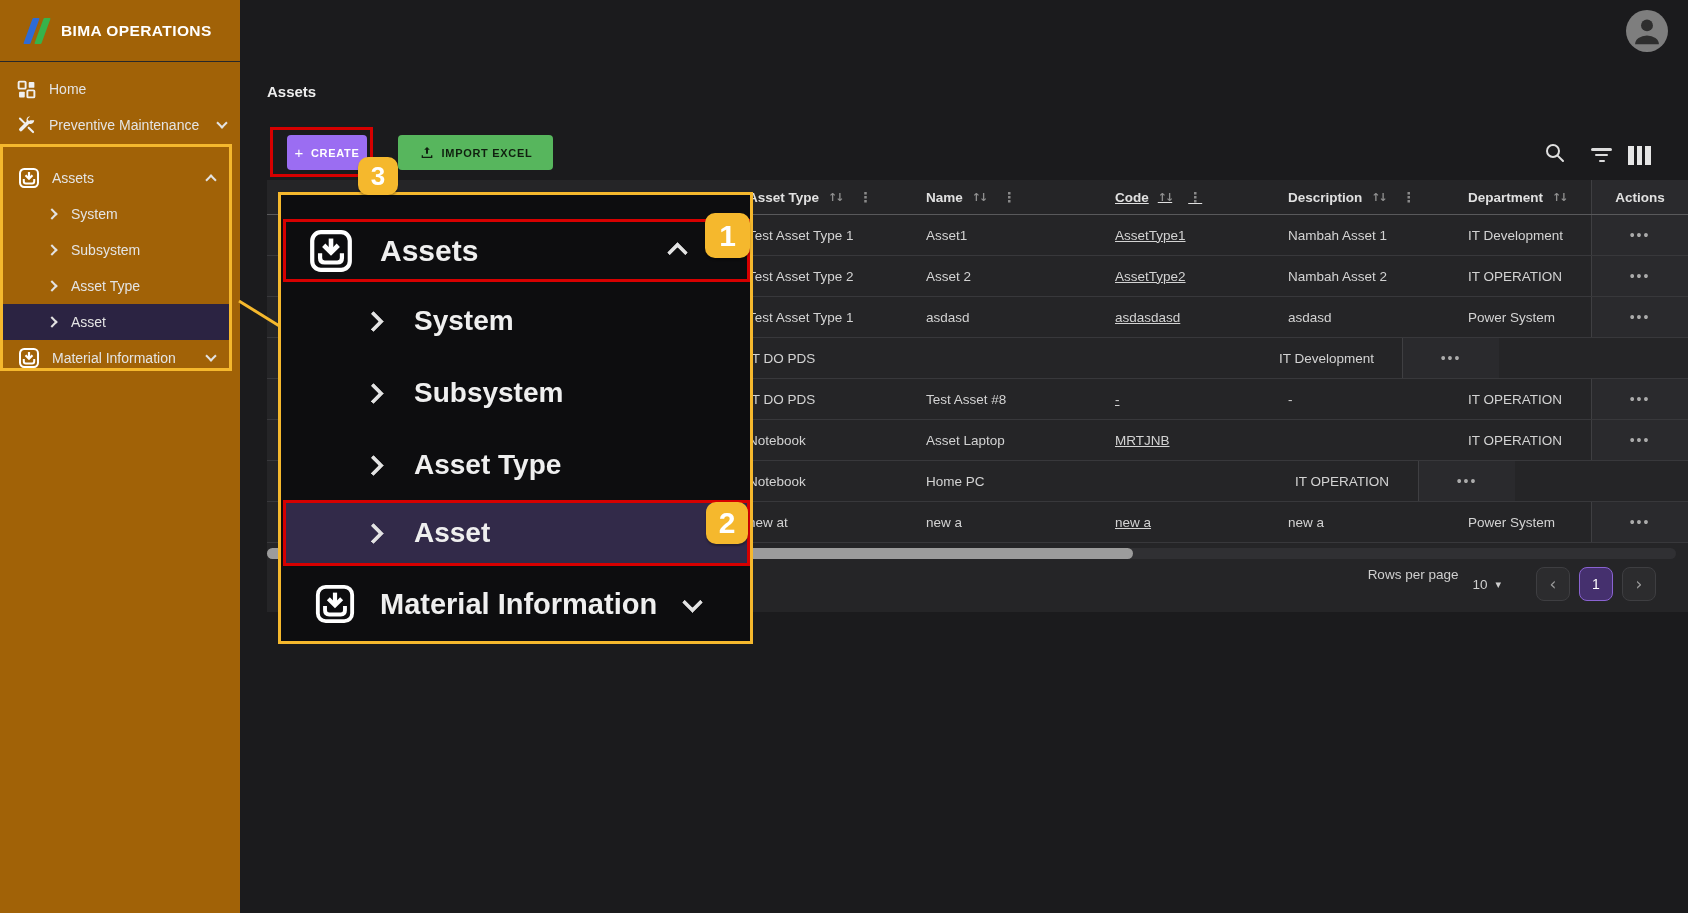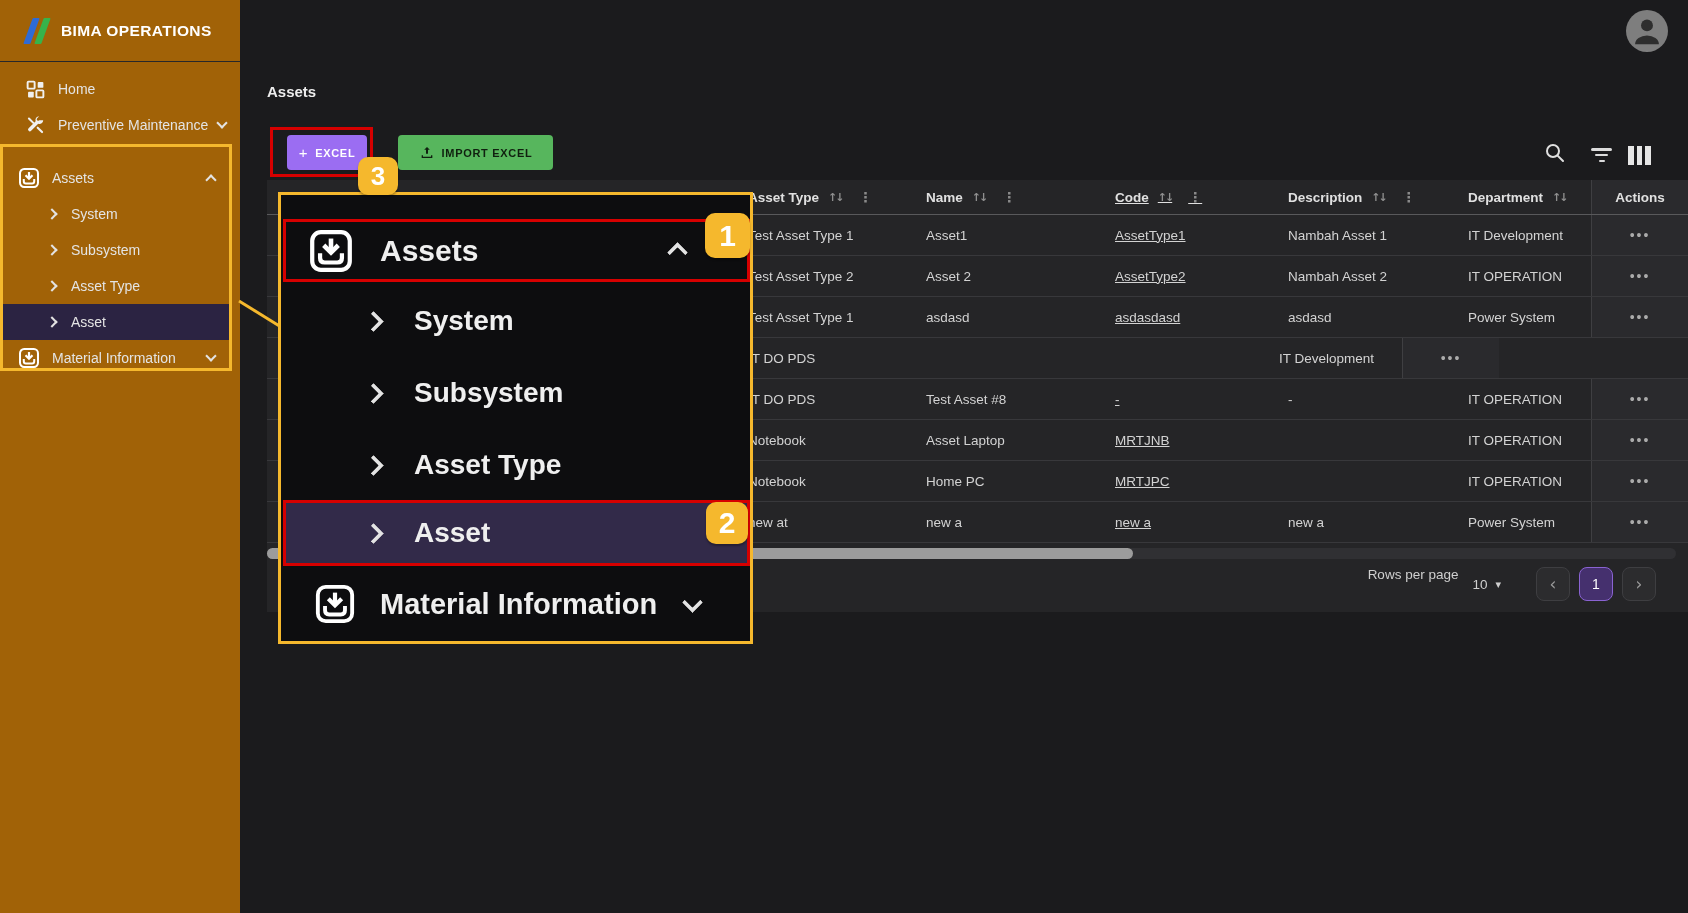--- a/index.html
+++ b/index.html
@@ -16,21 +16,21 @@
   
   .sidebar { position:absolute; left:0; top:0; width:240px; height:913px; background:#a16207; z-index:10; }
   .sidebar-header { height:62px; display:flex; align-items:center; padding-left:28px; border-bottom:1px solid #27272a; }
   .logo-slashes { display:flex; }
   .logo-slashes i { display:block; width:7px; height:26px; transform:skewX(-20deg); border-radius:1px; }
   .logo-slashes i.s1 { background:#2e6bd6; margin-right:4px; }
   .logo-slashes i.s2 { background:#37b34a; }
   .brand-text { margin-left:15px; font-size:15.5px; font-weight:bold; letter-spacing:.4px; color:#fff; }
 
   .side-nav { padding-top:9px; }
-  .side-item { height:36px; display:flex; align-items:center; padding:0 14px 0 24px; font-size:14px; color:#e4e4e4; cursor:pointer; }
+  .side-item { height:36px; display:flex; align-items:center; padding:0 14px 0 15px; font-size:14px; color:#e4e4e4; cursor:pointer; }
   .side-item .ico { width:22px; height:22px; margin-right:12px; display:flex; align-items:center; justify-content:center; flex:0 0 auto; }
   .side-item.child { padding-left:48px; }
   .side-item.child .side-chev { margin-right:15px; }
   .side-item.active { background:#2b2342; }
   .side-label { white-space:nowrap; }
 
   .side-group-box { position:absolute; left:0; top:144px; width:232px; height:227px; border:3px solid #F5B82D; padding-top:13px; z-index:30; }
   .side-group-box .side-item { padding-left:15px; }
   .side-group-box .side-item.child { padding-left:45px; }
 
@@ -186,21 +186,21 @@
   <svg viewBox="0 0 24 24" width="42" height="42">
       <circle cx="12" cy="8.8" r="3.4" fill="#2e2e2e"></circle>
       <path d="M5.2 19.5a6.8 5 0 0 1 13.6 0z" fill="#2e2e2e"></path>
     </svg>
 </div>
 
 <h1 class="page-title">Assets</h1>
 
 <button class="btn btn-create">
   <span class="plus">+</span>
-  <span>EXCEL</span>
+  <span>CREATE</span>
 </button>
 <div class="annot-create"></div>
 <div class="annot-badge badge-3">3</div>
 
 <button class="btn btn-import">
   <svg viewBox="0 0 24 24" width="16" height="16">
       <path d="M12 3l4.2 4.2h-2.7V13h-3V7.2H7.8z" fill="#10200f"></path>
       <path d="M5 15.5v3h14v-3" fill="none" stroke="#10200f" stroke-width="2"></path>
     </svg>
   <span>IMPORT EXCEL</span>
@@ -318,21 +318,20 @@
         <div class="cell c4"></div>
         <div class="cell c5">IT OPERATION</div>
         <div class="cell c6">
           <button class="dots">•••</button>
         </div>
       </div>
       <div class="trow">
         <div class="cell c0"></div>
         <div class="cell c1">Notebook</div>
         <div class="cell c2">Home PC</div>
-        <div class="cell c3">MRTJPC</div>
         <div class="cell c4"></div>
         <div class="cell c5">IT OPERATION</div>
         <div class="cell c6">
           <button class="dots">•••</button>
         </div>
       </div>
       <div class="trow">
         <div class="cell c0"></div>
         <div class="cell c1">new at</div>
         <div class="cell c2">new a</div>

